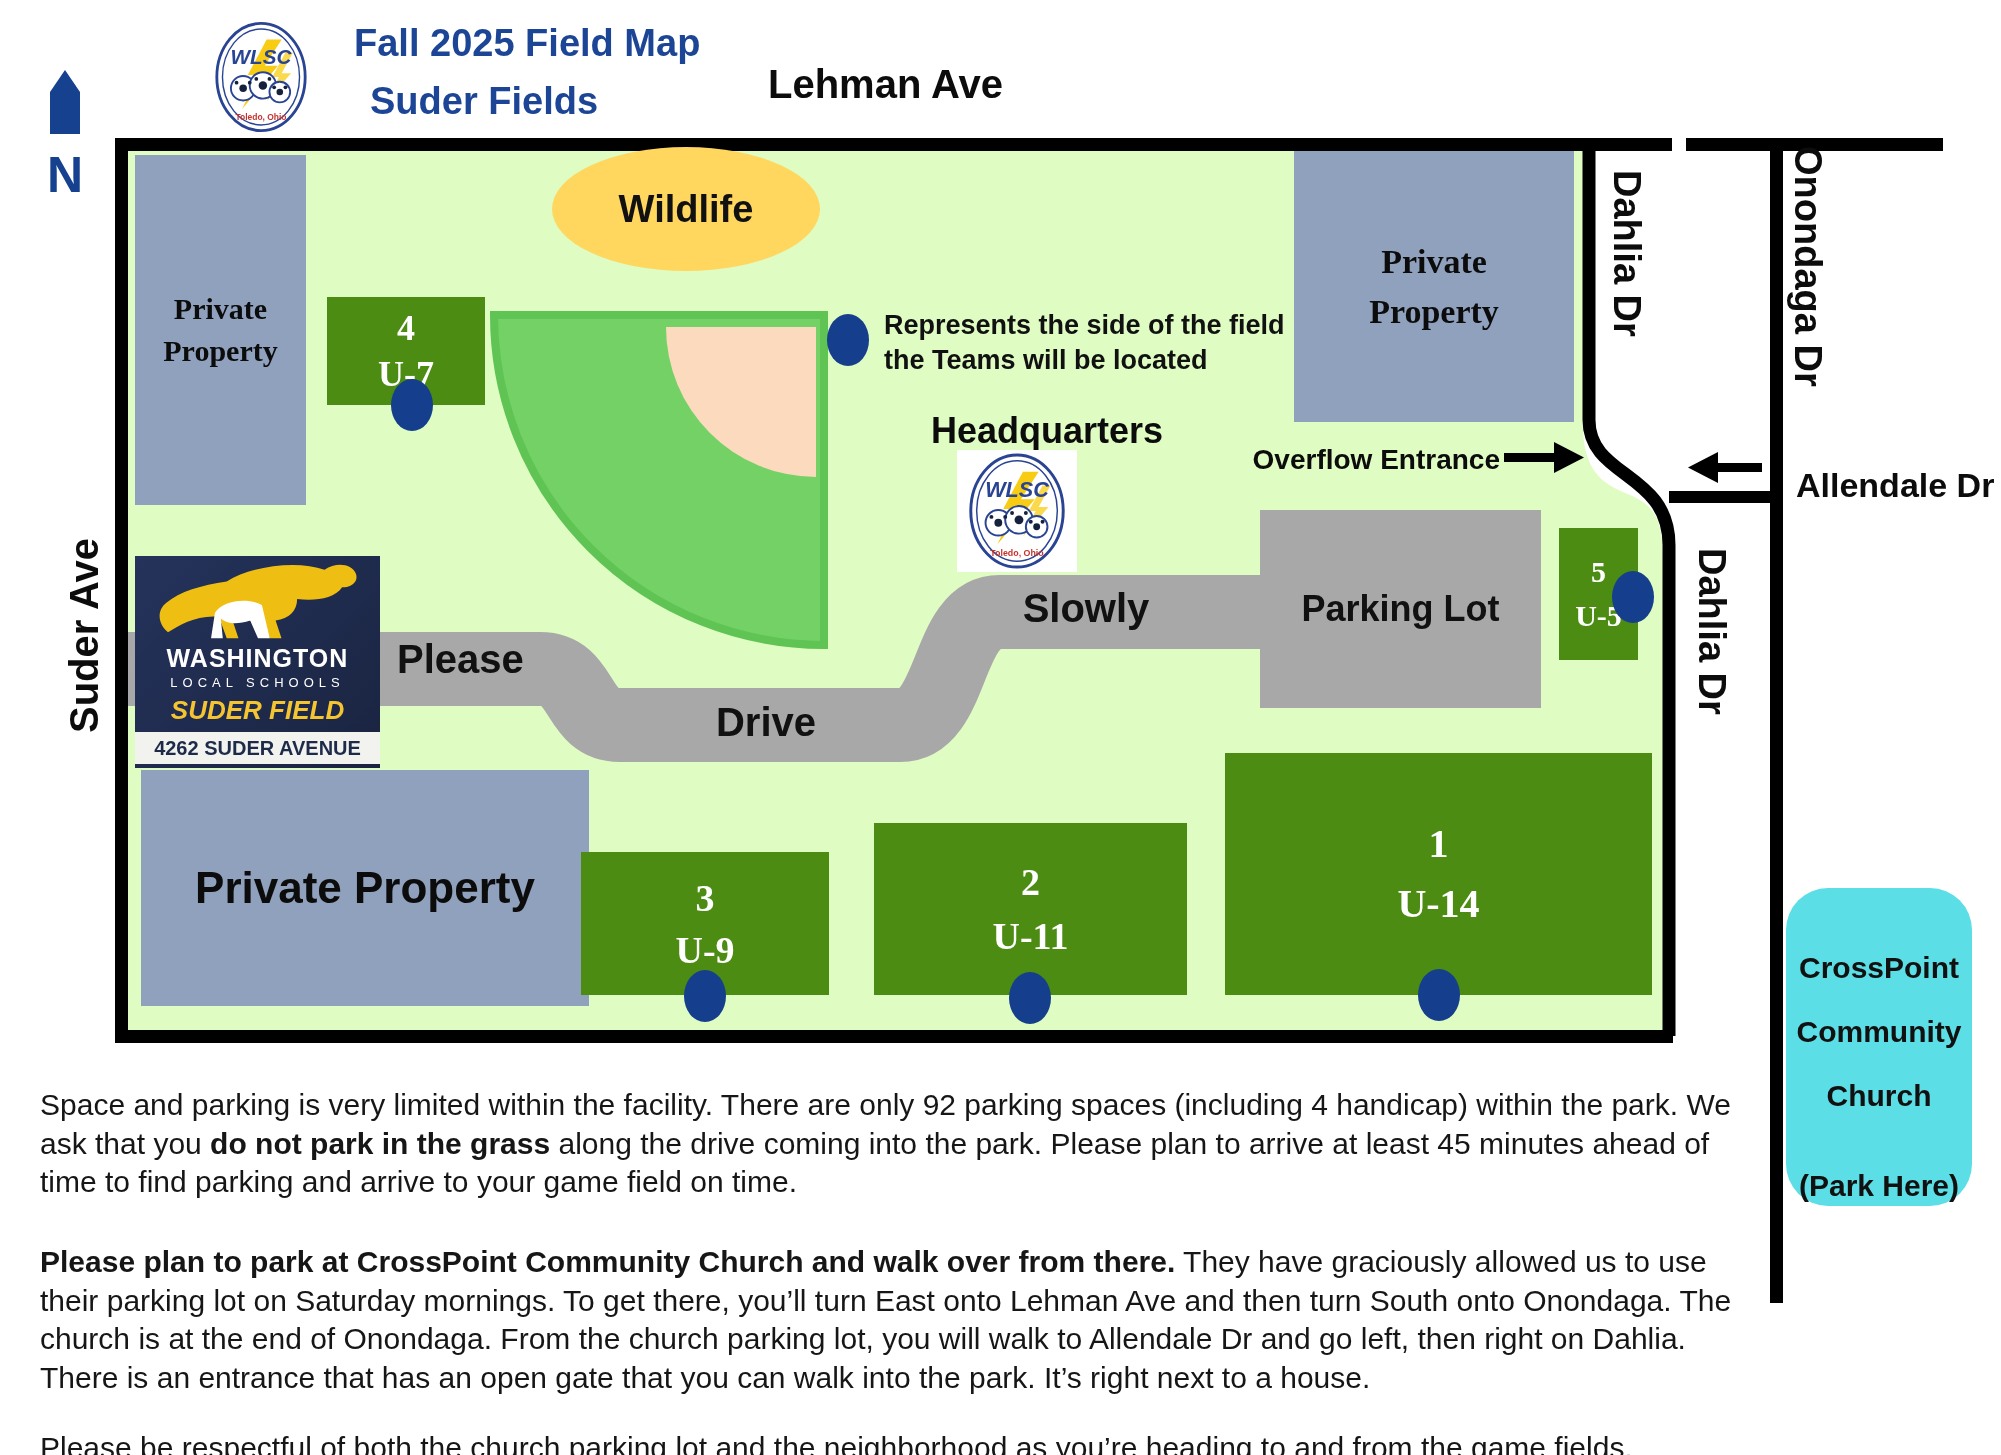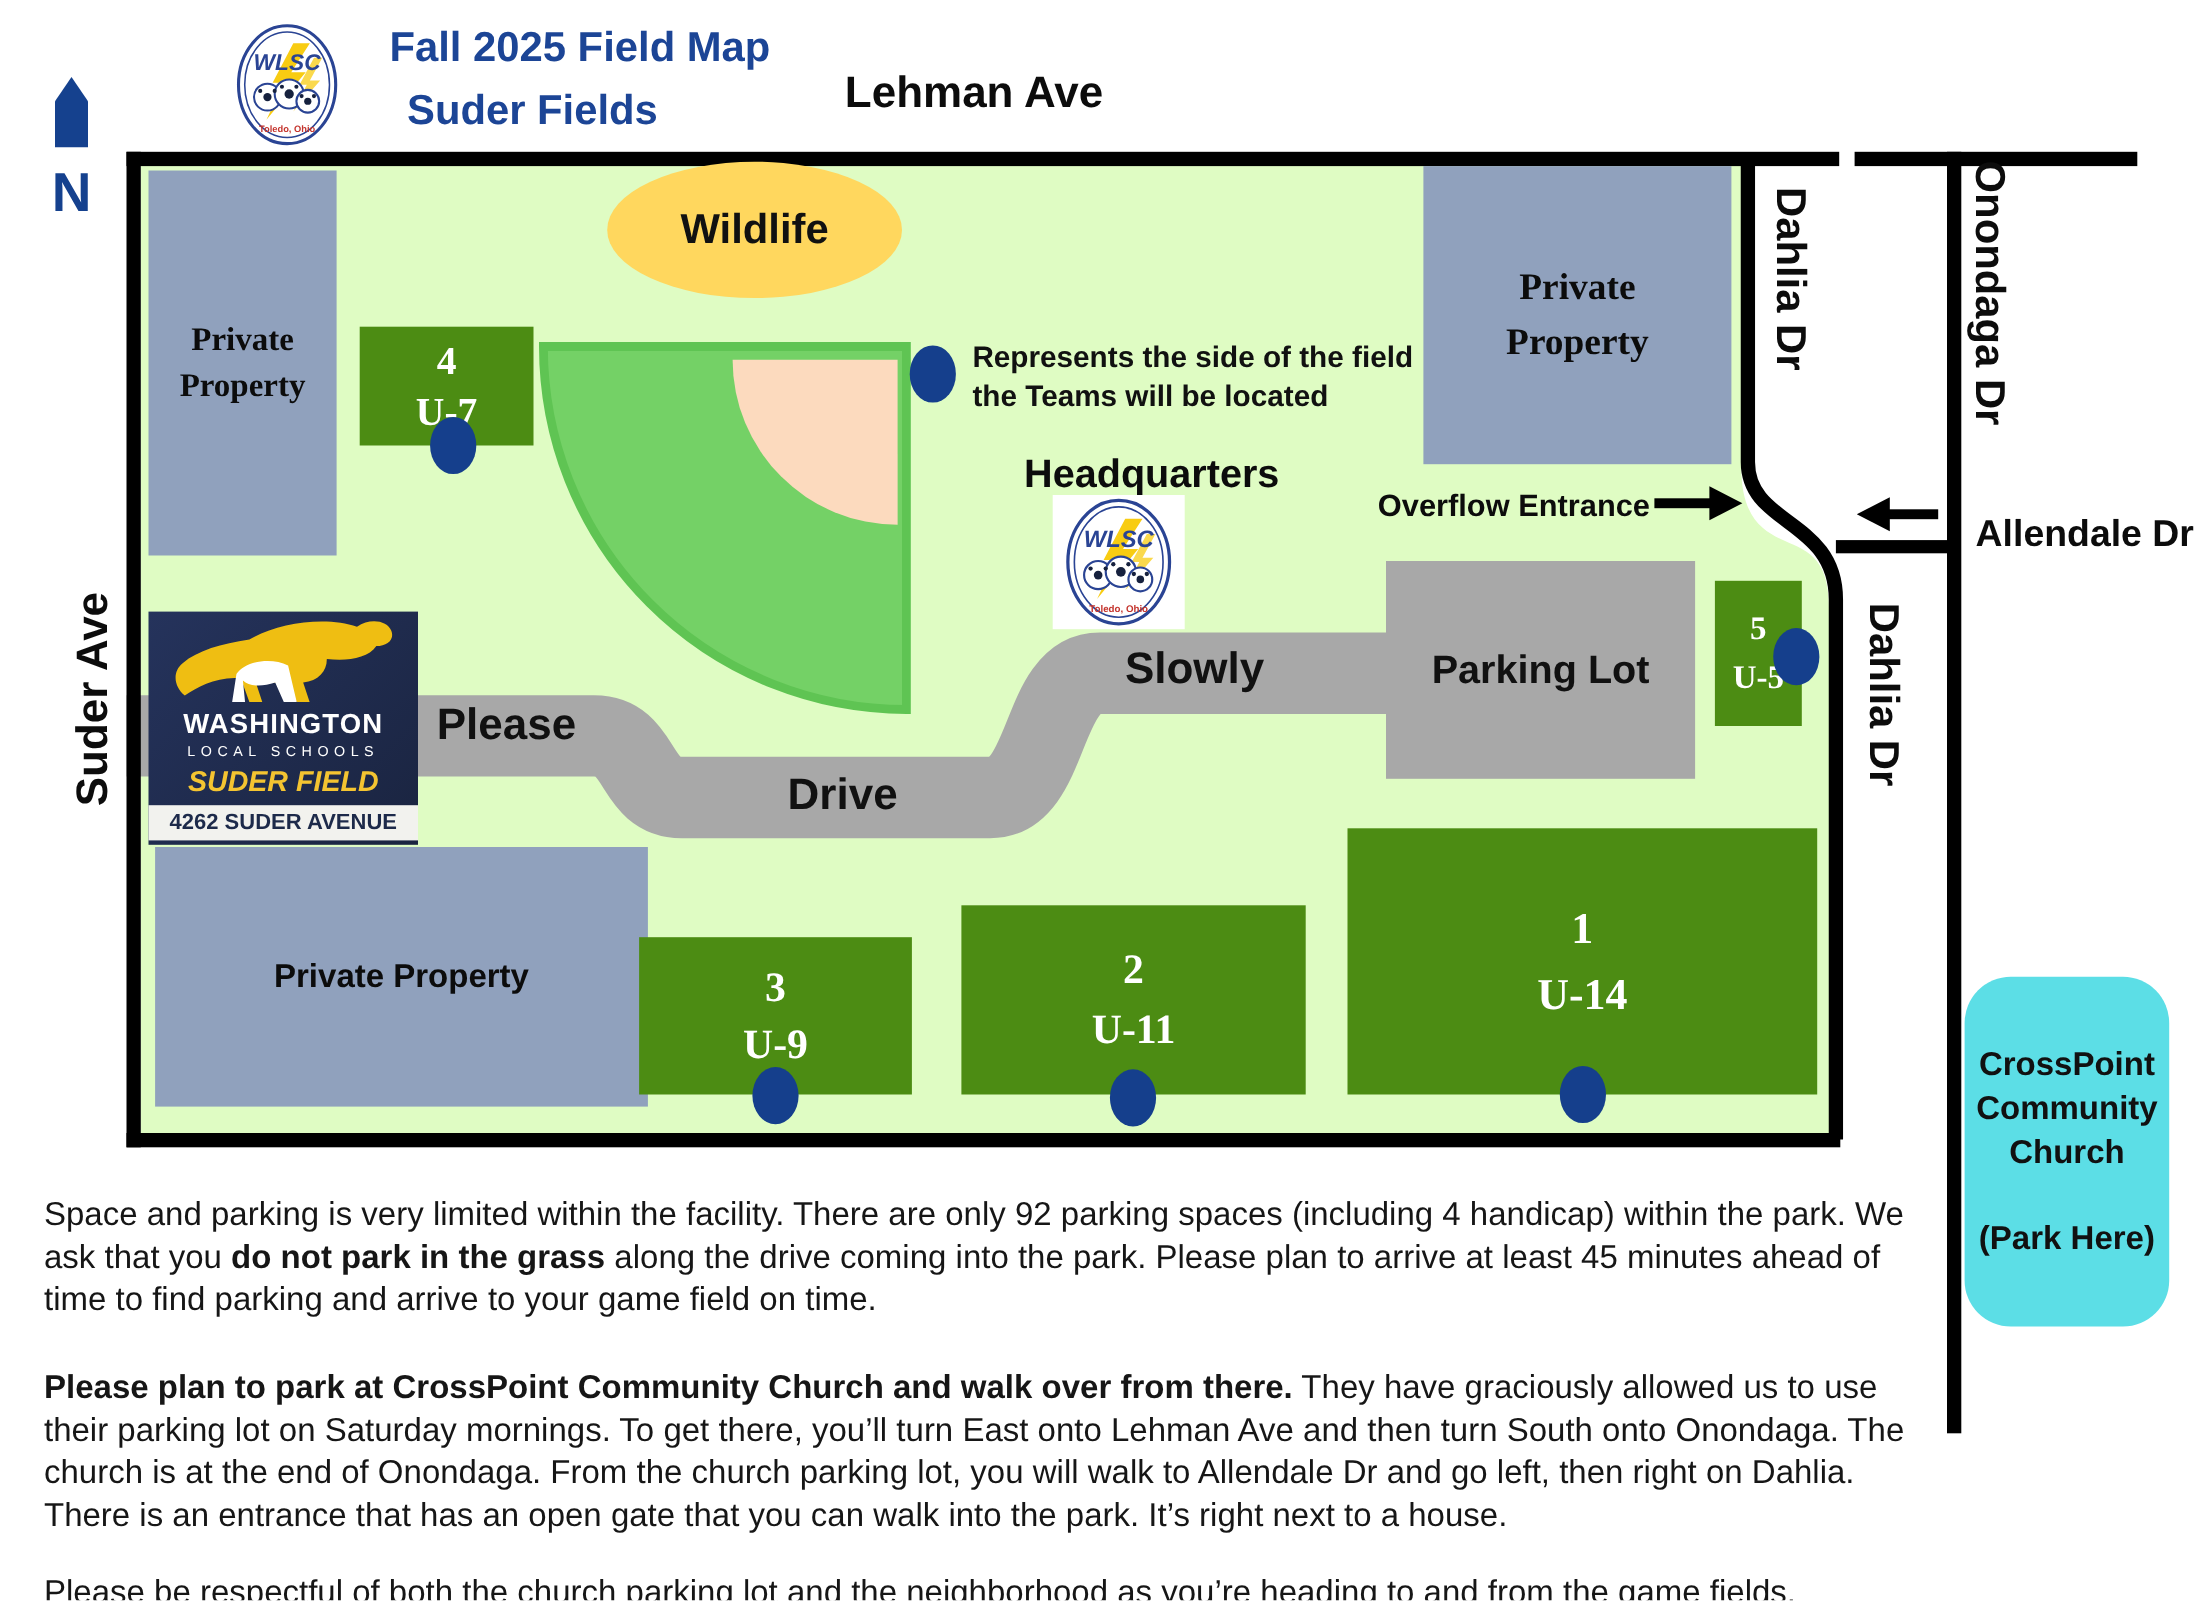--- a/index.html
+++ b/index.html
@@ -25,21 +25,21 @@
   .lbl-suder{left:62px;top:733px;width:200px;font-size:40px;}
   .lbl-dahlia-up{left:1648px;top:170px;width:205px;font-size:38px;}
   .lbl-dahlia-low{left:1733px;top:548px;width:225px;font-size:38px;}
   .lbl-onondaga{left:1829px;top:146px;width:260px;font-size:38px;}
   .lbl-allendale{left:1796px;top:466px;width:210px;font-size:34px;}
 
   
   .pp{background:#90A1BD;color:#0c0c0c;font-weight:bold;position:absolute;}
   .pp1{left:135px;top:155px;width:171px;height:350px;font-size:30px;line-height:42px;}
   .pp3{left:1294px;top:151px;width:280px;height:271px;font-size:34px;line-height:50px;}
-  .pp2{left:141px;top:770px;width:448px;height:236px;font-size:30px;}
+  .pp2{left:141px;top:770px;width:448px;height:236px;font-size:44px;}
   .wildlife{left:552px;top:147px;width:268px;height:124px;border-radius:50%;
             background:#FFD75E;font-size:38px;font-weight:bold;position:absolute;}
   .legend-text{left:884px;top:308px;width:420px;font-size:27px;font-weight:bold;line-height:35px;position:absolute;}
   .legend-text span{display:block;white-space:nowrap;}
   .lbl-hq{left:922px;top:410px;width:250px;font-size:36px;text-align:center;}
   .hq-logo{left:957px;top:450px;width:120px;height:122px;background:#fff;position:absolute;}
   .hq-logo svg{margin:2px auto 0;}
   .lbl-overflow{left:1248px;top:444px;width:252px;font-size:28px;text-align:right;white-space:nowrap;}
   .road-word{position:absolute;font-weight:bold;font-size:40px;text-align:center;}
   .w-please{left:397px;top:637px;width:110px;}
@@ -62,21 +62,21 @@
         display:flex;flex-direction:column;align-items:center;}
   .sign .s-dist{color:#fff;font-weight:bold;font-size:25px;letter-spacing:1px;margin-top:-2px;}
   .sign .s-sub{color:#fff;font-size:13px;letter-spacing:5px;margin-top:2px;}
   .sign .s-field{color:#F4C431;font-weight:bold;font-size:26px;margin-top:5px;font-style:italic;}
   .sign .s-addr{margin-top:6px;width:100%;height:32px;background:#F2F2EE;color:#1D2A4A;
         font-weight:bold;font-size:20px;display:flex;align-items:center;justify-content:center;}
 
   
   .church{left:1786px;top:888px;width:186px;height:318px;border-radius:42px;background:#5CDEE6;
           position:absolute;font-size:30px;font-weight:bold;line-height:40px;
-          display:flex;flex-direction:column;align-items:center;text-align:center;padding-top:60px;box-sizing:border-box;}
+          display:flex;flex-direction:column;align-items:center;text-align:center;padding-top:60px;box-sizing:border-box;gap:24px;}
   .church .gap{height:38px;}
 
   
   .notes{position:absolute;left:40px;width:1730px;font-size:30px;line-height:38.5px;color:#161616;}
   .np1{top:1056px;} .np2{top:1213px;} .np3{top:1399px;}
 </style>
 </head>
 <body>
 
 <div class="stage">

